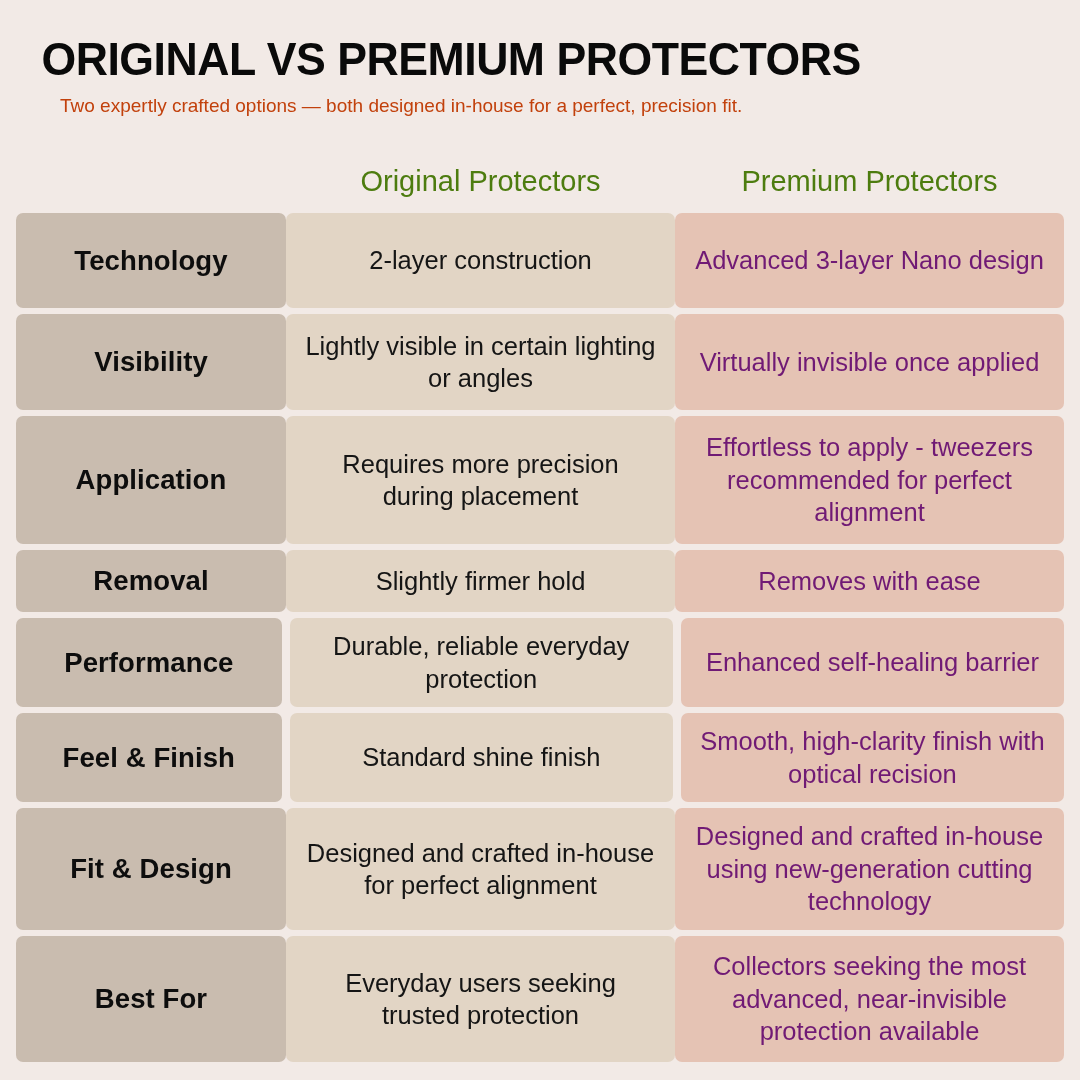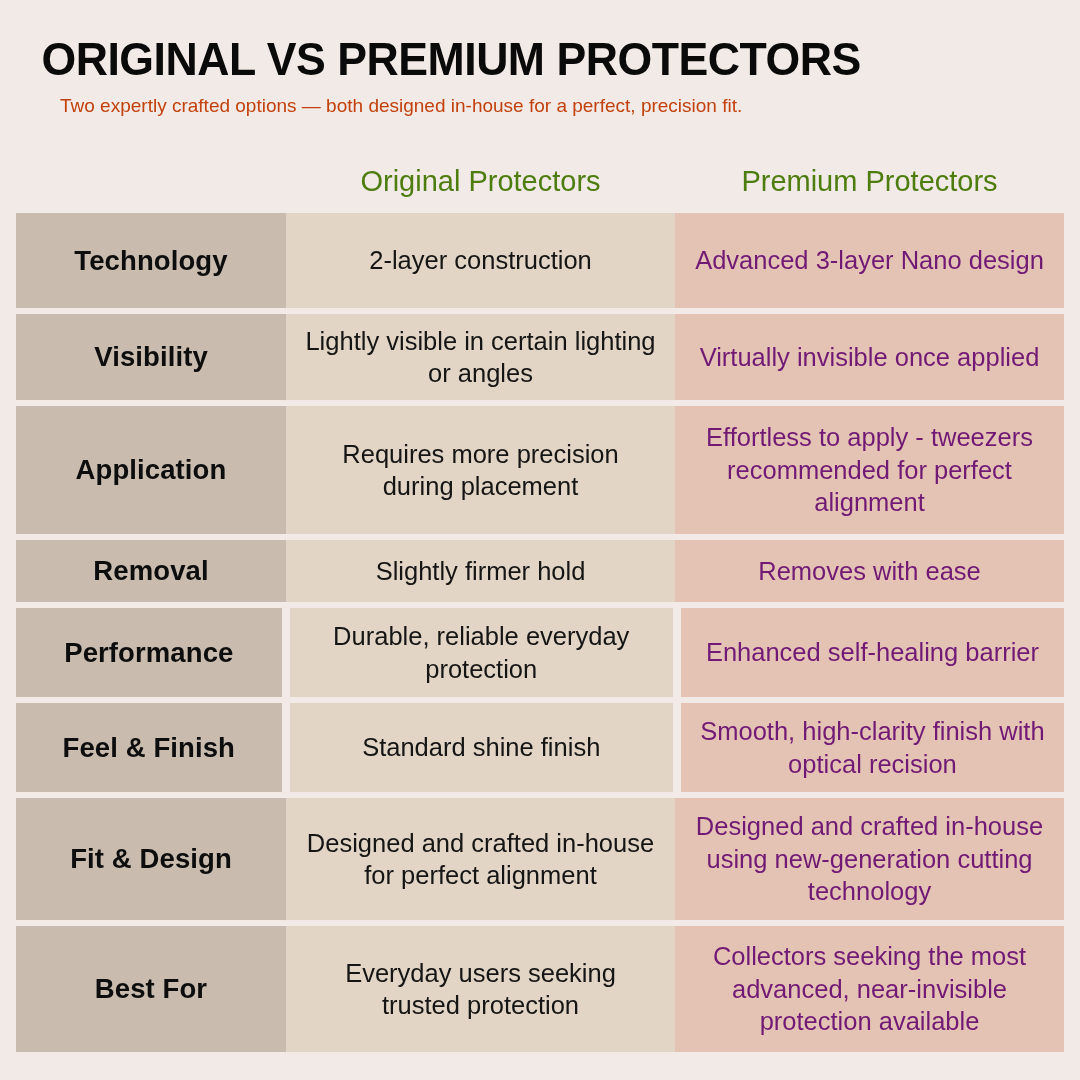--- a/index.html
+++ b/index.html
@@ -80,20 +80,21 @@
   .row {
     display: flex;
     width: 1048px;
   }
   .cell {
     display: flex;
     align-items: center;
     justify-content: center;
     text-align: center;
     box-sizing: border-box;
+    border-radius: 7px;
   }
   .cell.label {
     width: 270px;
     background: #c9bcaf;
     font-size: 27.5px;
     font-weight: 700;
     color: #0d0d0d;
     letter-spacing: 0.1px;
   }
   .cell.orig {
@@ -110,21 +111,21 @@
     background: #e5c3b4;
     font-size: 25.5px;
     font-weight: 400;
     color: #701a75;
     line-height: 1.27;
     padding: 6px 14px;
   }
 
   
   .row.h2 { height: 95px; }
-  .row.h2b { height: 86px; }
+  .row.h2b { height: 96px; }
   .row.h3 { height: 128px; }
   .row.h1 { height: 62px; }
   .row.h2c { height: 89px; gap: 8px; }
   .row.h3b { height: 122px; }
   .row.h3c { height: 126px; }
 </style>
 </head>
 <body>
 
 <div class="page">

